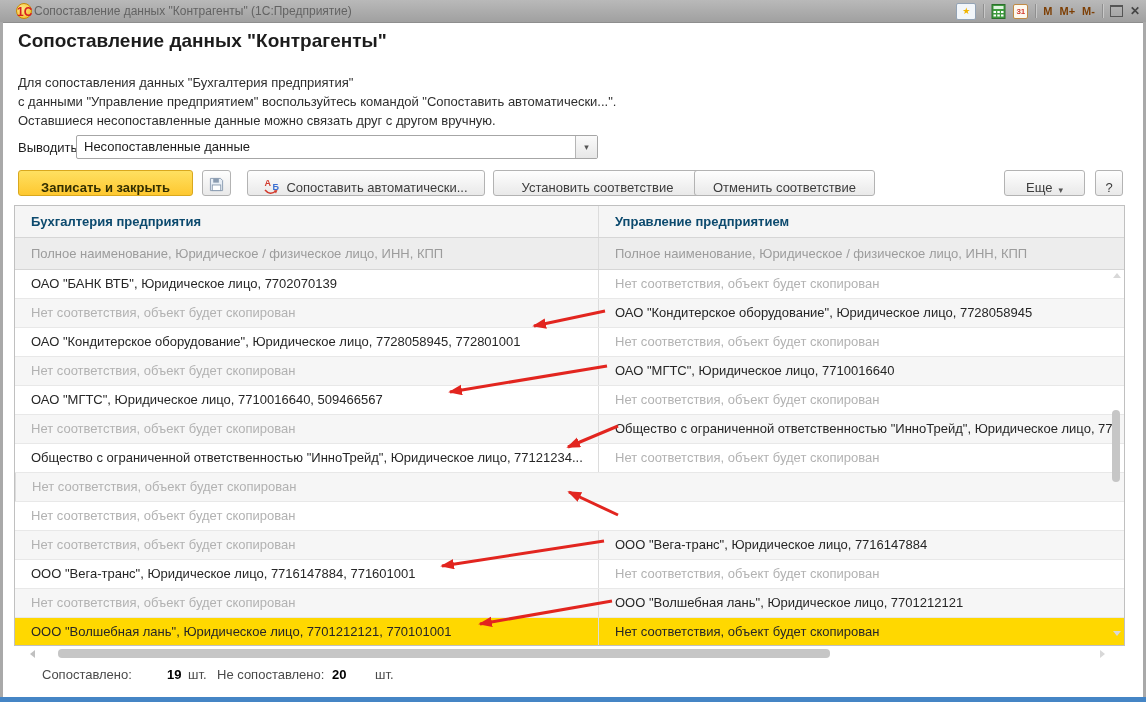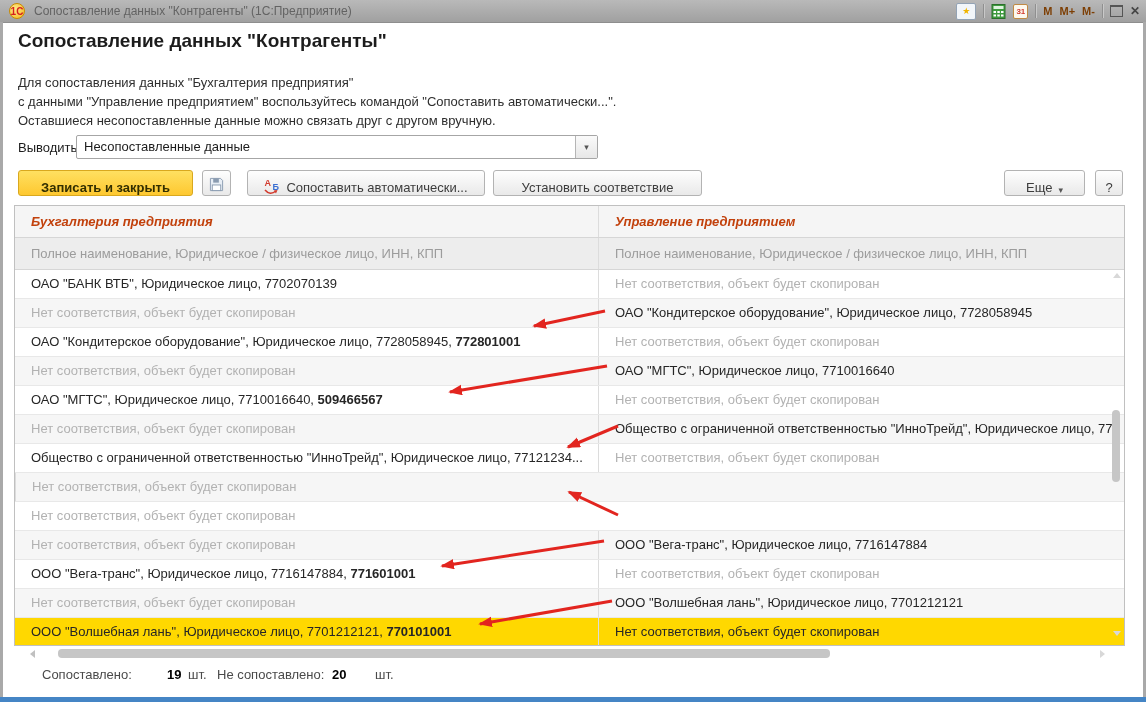--- a/index.html
+++ b/index.html
@@ -1,23 +1,23 @@
 <!DOCTYPE html>
 <html><head>
 <meta charset="utf-8">
 <style>
   html,body{margin:0;padding:0;background:#d8d8d8;}
   .window{position:relative;width:1146px;height:702px;background:#fff;overflow:hidden;
           font-family:"Liberation Sans",sans-serif;-webkit-font-smoothing:antialiased;}
   
   .titlebar{position:absolute;left:0;top:0;width:1146px;height:22px;
             background:linear-gradient(#b9b9b9,#a0a0a0);border-bottom:1px solid #8e8e8e;}
-  .logo{position:absolute;left:9px;top:3px;width:16px;height:16px;border-radius:50%;
+  .logo{position:absolute;left:16px;top:3px;width:16px;height:16px;border-radius:50%;
         background:radial-gradient(circle at 35% 35%,#ffe98a,#f3b71d);border:1px solid #c98a00;
-        color:#d61f1f;font-size:10px;font-weight:bold;text-align:center;line-height:16px;box-sizing:border-box;}
+        color:#d61f1f;font-size:12px;font-weight:bold;text-align:center;line-height:16px;box-sizing:border-box;}
   .wtitle{position:absolute;left:34px;top:4px;font-size:12px;color:#636363;}
   .tb-right{position:absolute;right:6px;top:0;height:22px;display:flex;align-items:center;gap:7px;}
   .tb-sep{width:1px;height:14px;background:#8f8f8f;box-shadow:1px 0 0 #c9c9c9;}
   .tb-btn{display:flex;align-items:center;justify-content:center;cursor:default;}
   .star-box{width:18px;height:15px;background:#f2f6fa;border:1px solid #93a3b5;border-radius:2px;
             font-size:9px;color:#f0b400;line-height:13px;text-align:center;}
   .cal{width:15px;height:15px;background:#fdf8ee;border:1px solid #c08a44;border-radius:2px;
        font-size:8px;font-weight:bold;color:#d23b2e;text-align:center;line-height:15px;box-sizing:border-box;}
   .mbtn{font-size:11px;font-weight:bold;color:#7d3f05;}
   .maxi{width:11px;height:9px;border:1px solid #555;border-top:2px solid #555;background:transparent;}
@@ -53,26 +53,26 @@
   .table{position:absolute;left:14px;top:205px;width:1111px;height:441px;
          border:1px solid #c0c0c0;box-sizing:border-box;background:#fff;overflow:hidden;}
   .trow{display:flex;height:29px;border-bottom:1px solid #e8e8e8;box-sizing:border-box;background:#fff;}
   .trow.head{height:32px;background:#f5f5f5;border-bottom:1px solid #d6d6d6;}
   .trow.sub{height:32px;background:#ededed;border-bottom:1px solid #d6d6d6;}
   .trow.alt{background:#f6f6f6;}
   .trow.last{height:28px;}
   .trow.sel{background:#ffd800;border-bottom-color:#ffd800;}
   .tcell{white-space:nowrap;overflow:hidden;font-size:13px;color:#262626;
          line-height:28px;padding-left:16px;box-sizing:border-box;}
-  .trow.head .tcell{font-weight:bold;line-height:31px;color:#c2410c;font-style:italic;}
+  .trow.head .tcell{font-weight:bold;line-height:31px;color:#0c4a6e;}
   .trow.sub .tcell{color:#9c9c9c;line-height:31px;}
   .tcell.l{width:583px;flex:0 0 583px;}
   .tcell.r{flex:1;border-left:1px solid #dcdcdc;padding-right:16px;}
   .tcell.gray{color:#b2b2b2;}
-  .kpp{border-bottom:2px solid #e2251f;padding-bottom:12px;font-weight:bold;}
+  .kpp{border-bottom:2px solid #e2251f;padding-bottom:12px;}
   
   .vthumb{position:absolute;left:1112px;top:410px;width:8px;height:72px;background:#c6c6c6;border-radius:4px;}
   .varrow{position:absolute;left:1113px;width:0;height:0;border-left:4px solid transparent;border-right:4px solid transparent;}
   .varrow.up{top:273px;border-bottom:5px solid #d8d8d8;}
   .varrow.down{top:631px;border-top:5px solid #d8d8d8;}
   .hthumb{position:absolute;left:58px;top:649px;width:772px;height:9px;background:#c6c6c6;border-radius:4px;}
   .harrow{position:absolute;top:650px;width:0;height:0;border-top:4px solid transparent;border-bottom:4px solid transparent;}
   .harrow.left{left:30px;border-right:5px solid #c0c0c0;}
   .harrow.right{left:1100px;border-left:5px solid #d8d8d8;}
   
@@ -156,20 +156,23 @@
       <svg width="14" height="7" viewBox="0 0 14 7">
           <path d="M1 2 Q 6 8 12 3" fill="none" stroke="#d23b2e" stroke-width="1.5"></path>
           <path d="M12 5.5 L13.5 2 L9.8 2.6 Z" fill="#d23b2e"></path>
         </svg>
     </span>
     <span>Сопоставить автоматически...</span>
   </div>
   <div class="btn btn-set">
     <span>Установить соответствие</span>
   </div>
+  <div class="btn btn-unset">
+    <span>Отменить соответствие</span>
+  </div>
   <div class="btn btn-more">
     <span>Еще</span>
     <span class="dd">▾</span>
   </div>
   <div class="btn btn-help">
     <span>?</span>
   </div>
 
   <div class="table">
     <div class="trow head">

